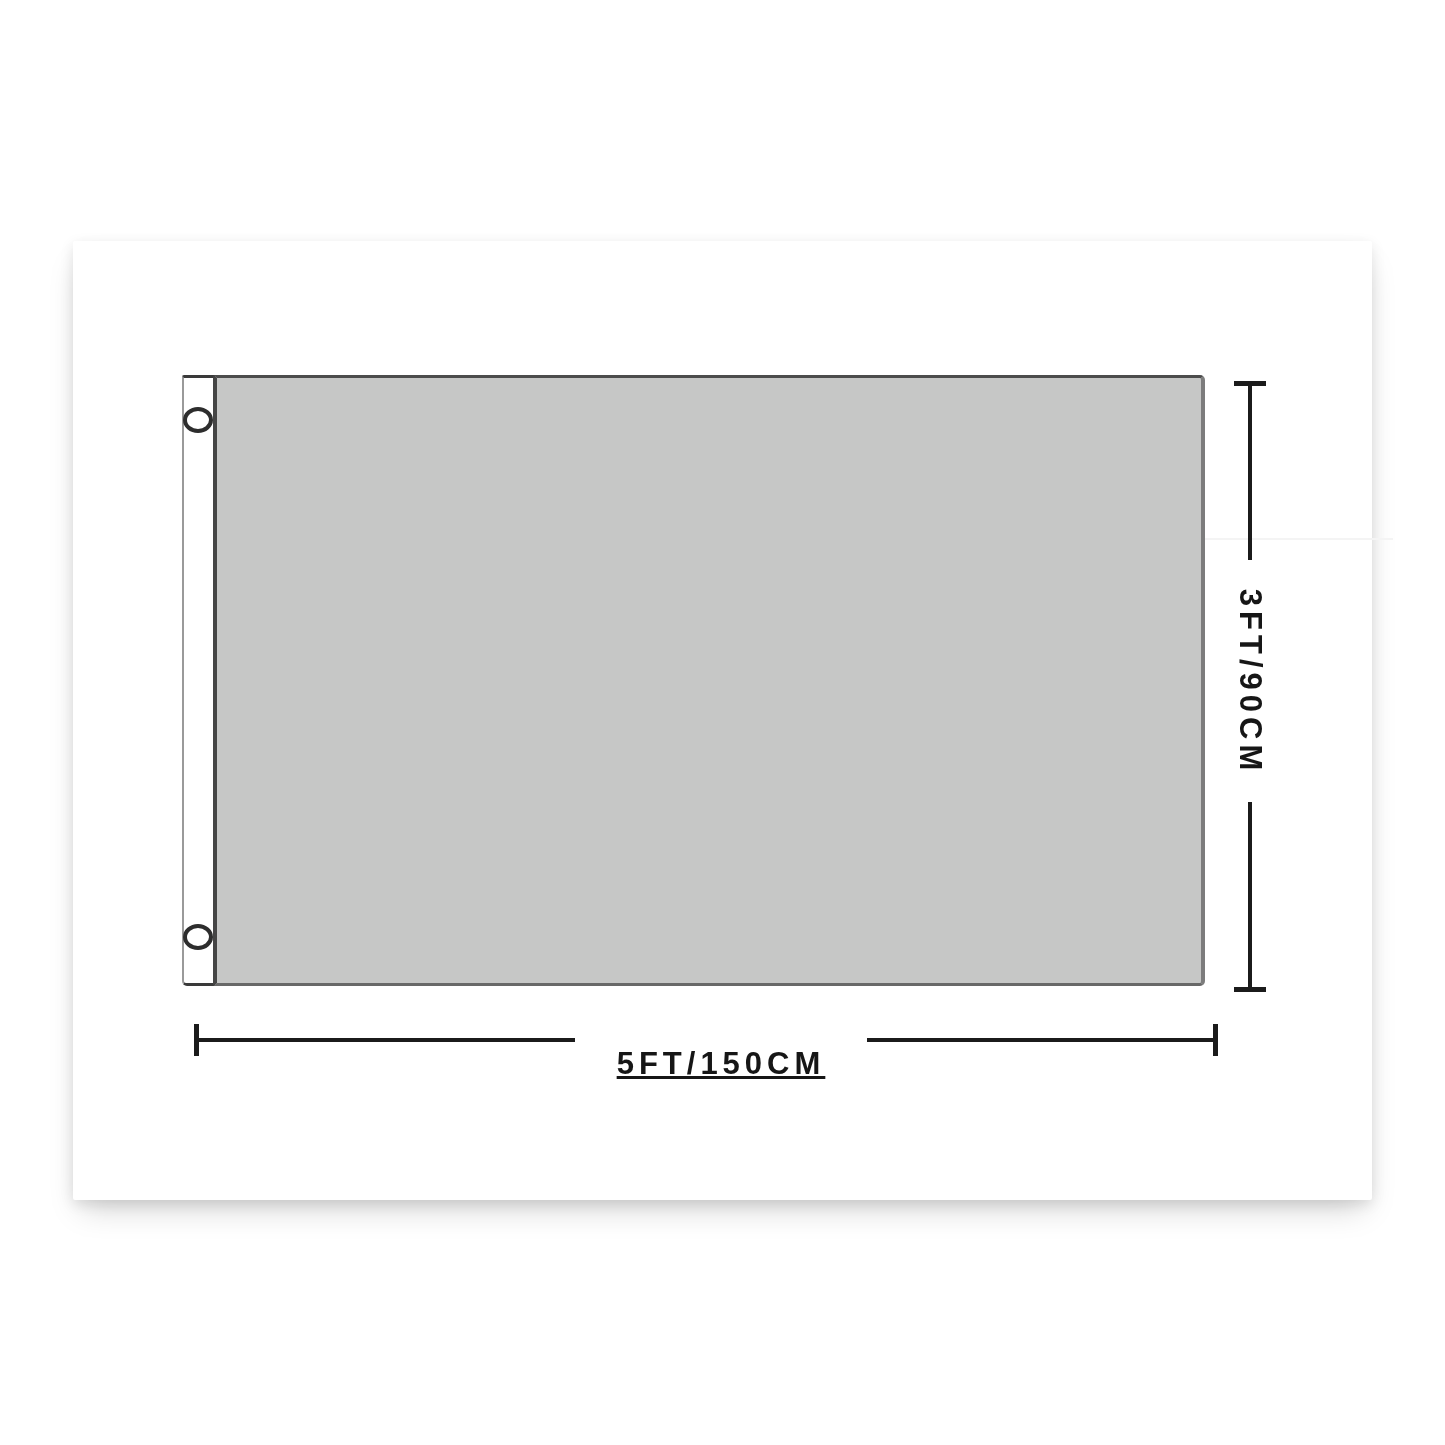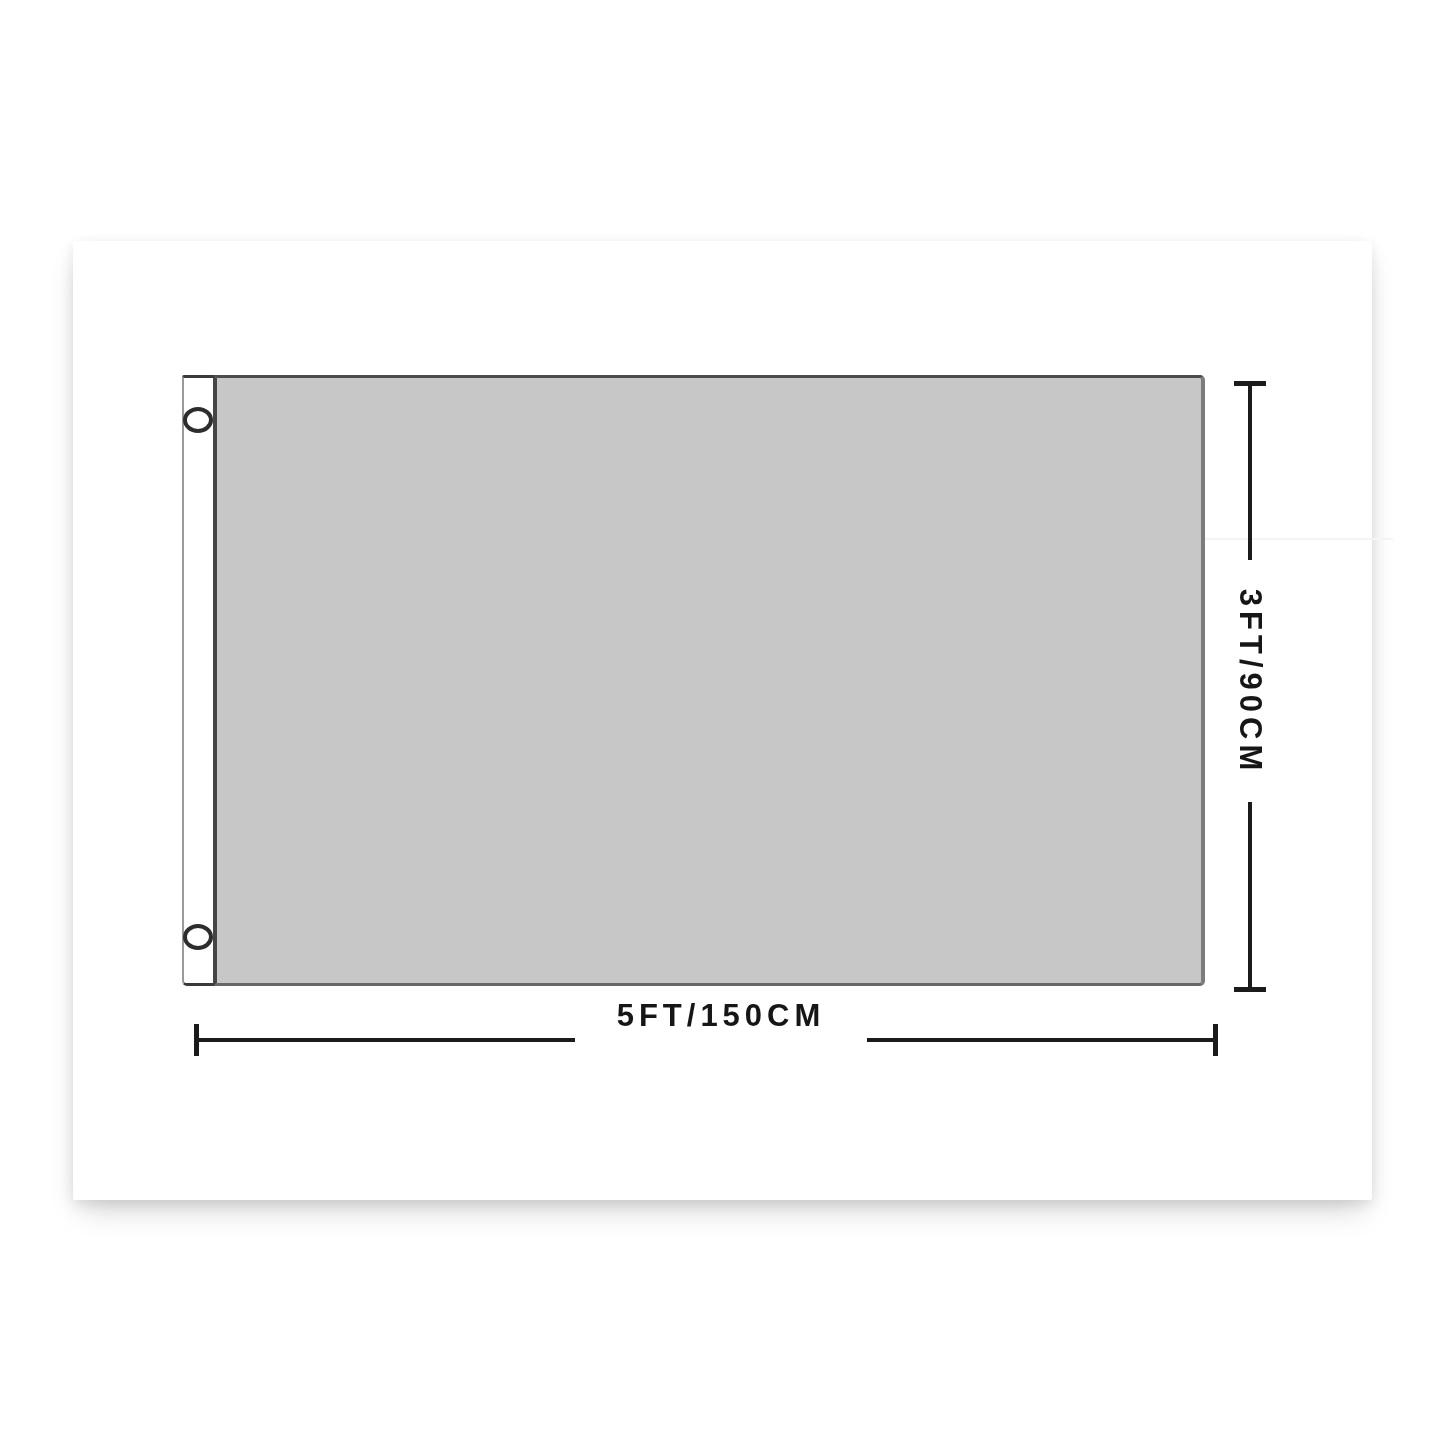--- a/index.html
+++ b/index.html
@@ -95,22 +95,23 @@
     color: #161616;
     font-weight: 700;
     font-size: 31px;
     line-height: 40px;
     letter-spacing: 5px;
     white-space: nowrap;
     text-align: center;
   }
   .dim-label.width {
     left: 575px;
-    top: 996px;
+    top: 1044px;
     width: 292px;
+    text-decoration: underline;
   }
   .dim-label.height {
     left: 1130px;
     top: 662px;
     width: 240px;
     transform: rotate(90deg);
     transform-origin: 50% 50%;
   }
 </style>
 </head>

